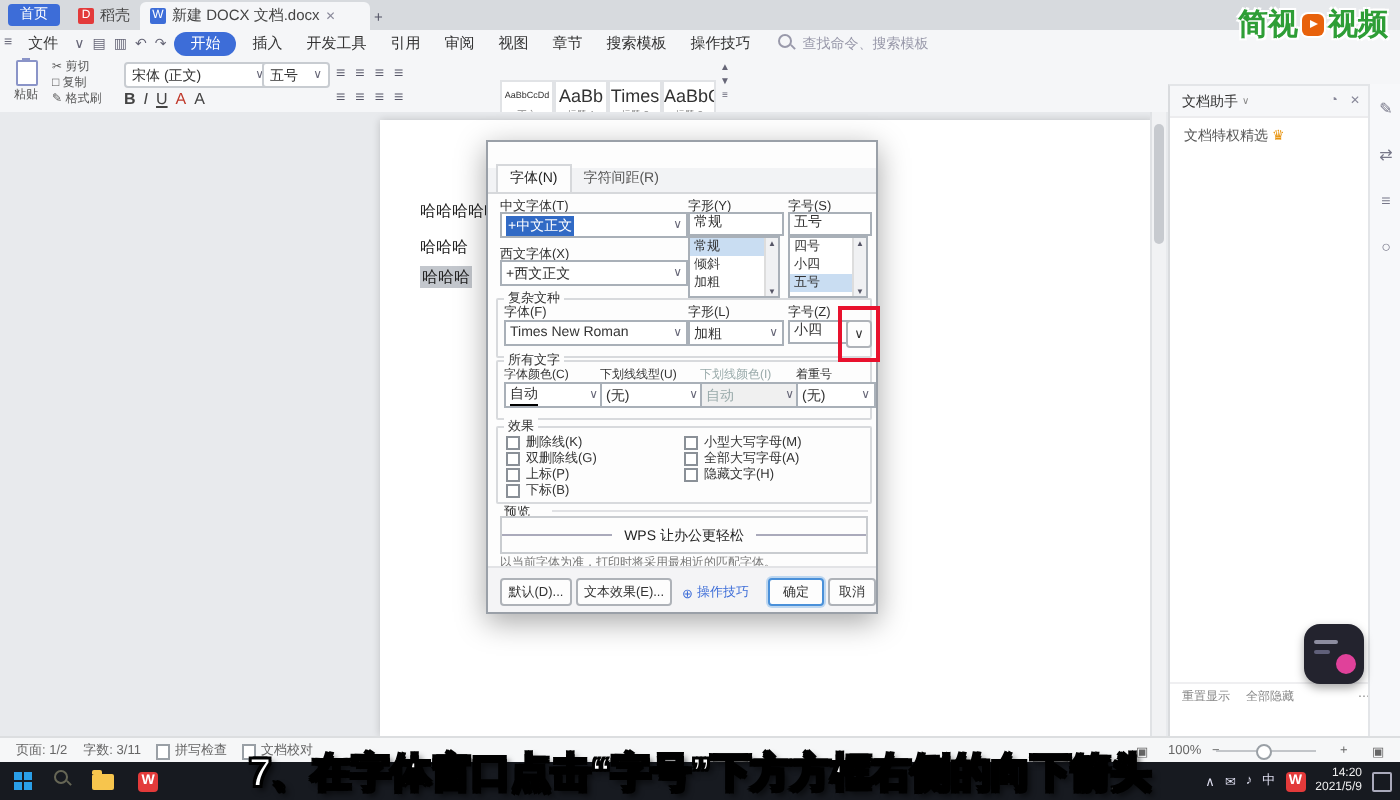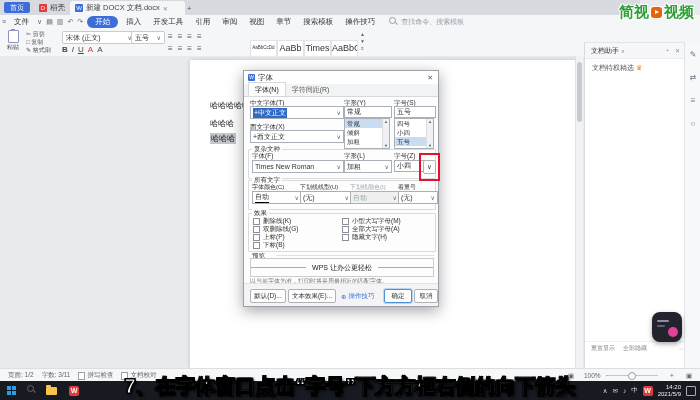--- a/index.html
+++ b/index.html
@@ -232,25 +232,20 @@
   <span>○</span>
 </div>
 
 <div class="widget">
   <div class="bar"></div>
   <div class="bar2"></div>
   <div class="dot"></div>
 </div>
 
 <div class="dialog">
-  <div class="dlg-title">
-    <span class="mini-ic" style="background:#3d6dd8;margin:0 3px 0 4px;width:7px;height:7px;line-height:7px;font-size:5px">W</span>
-    <span>字体</span>
-    <span style="position:absolute;right:5px;color:#667;font-size:7px">✕</span>
-  </div>
   <div class="dlg-tabs">
     <span class="dtab active" style="margin-left:4px">字体(N)</span>
     <span class="dtab">字符间距(R)</span>
   </div>
 
   <span class="lbl" style="left:6px;top:28px">中文字体(T)</span>
   <span class="lbl" style="left:100px;top:28px">字形(Y)</span>
   <span class="lbl" style="left:150px;top:28px">字号(S)</span>
 
   <div class="combo" style="left:6px;top:35px;width:88px;height:11px">

